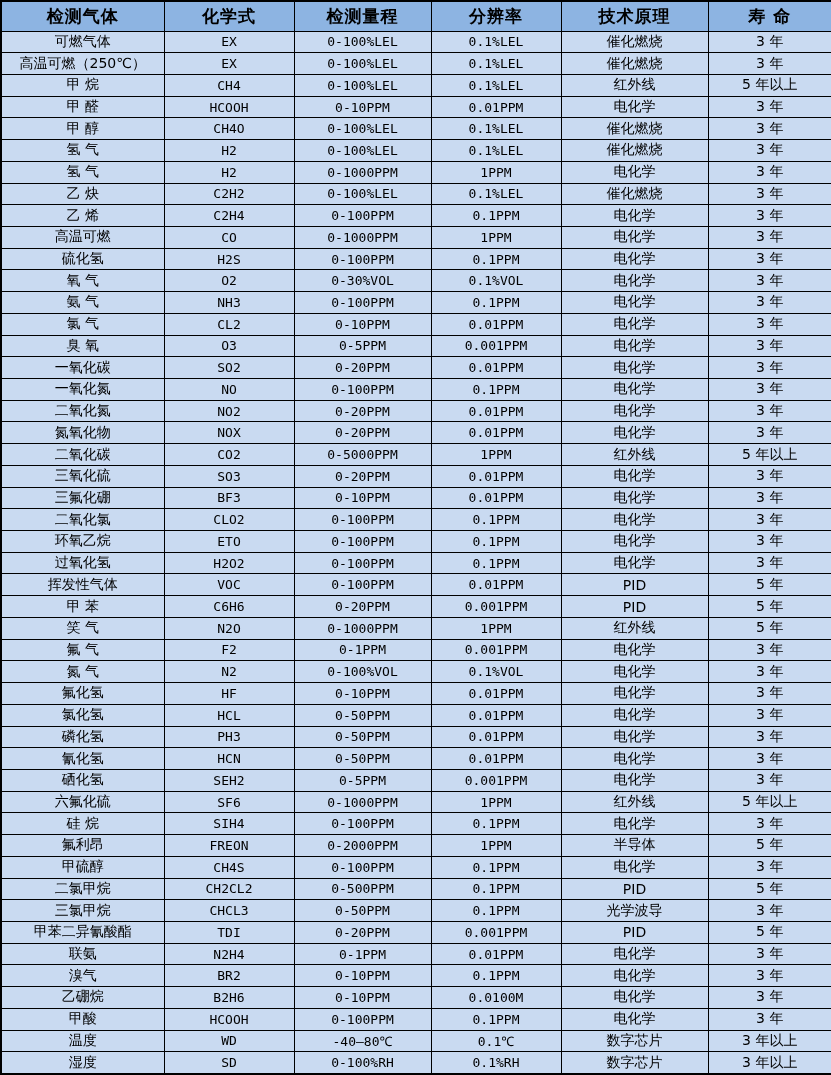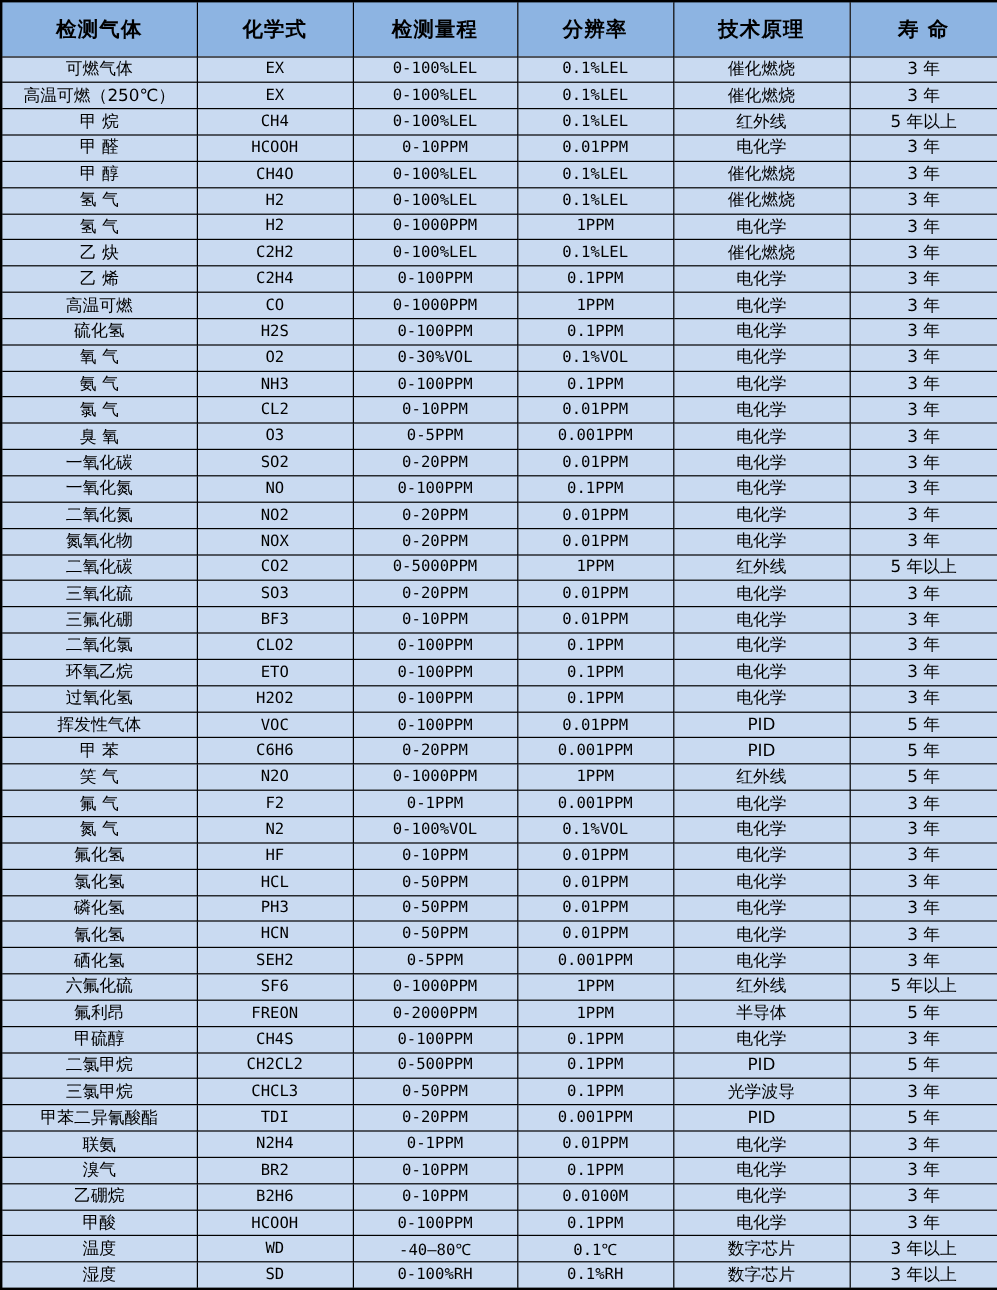--- a/index.html
+++ b/index.html
@@ -23,21 +23,21 @@
   .spec-table th, .spec-table td {
     border: 1px solid var(--border-color, #000000);
     text-align: center;
     vertical-align: middle;
     padding: 0 2px;
     overflow: hidden;
     white-space: nowrap;
   }
   .spec-table thead th {
     background: var(--header-bg, #8DB4E2);
-    height: 46px;
+    height: 30px;
     font-size: 17px;
     font-weight: bold;
     letter-spacing: 1px;
     font-family: "DejaVu Sans", "Liberation Sans", sans-serif;
   }
   .spec-table td {
     height: 21px;
     font-size: 13px;
   }
   td.cn {
@@ -354,20 +354,28 @@
       </tr>
       <tr>
         <td class="cn">六氟化硫</td>
         <td class="mono">SF6</td>
         <td class="mono">0-1000PPM</td>
         <td class="mono">1PPM</td>
         <td class="cn">红外线</td>
         <td class="cn">5 年以上</td>
       </tr>
       <tr>
+        <td class="cn">硅 烷</td>
+        <td class="mono">SIH4</td>
+        <td class="mono">0-100PPM</td>
+        <td class="mono">0.1PPM</td>
+        <td class="cn">电化学</td>
+        <td class="cn">3 年</td>
+      </tr>
+      <tr>
         <td class="cn">氟利昂</td>
         <td class="mono">FREON</td>
         <td class="mono">0-2000PPM</td>
         <td class="mono">1PPM</td>
         <td class="cn">半导体</td>
         <td class="cn">5 年</td>
       </tr>
       <tr>
         <td class="cn">甲硫醇</td>
         <td class="mono">CH4S</td>

